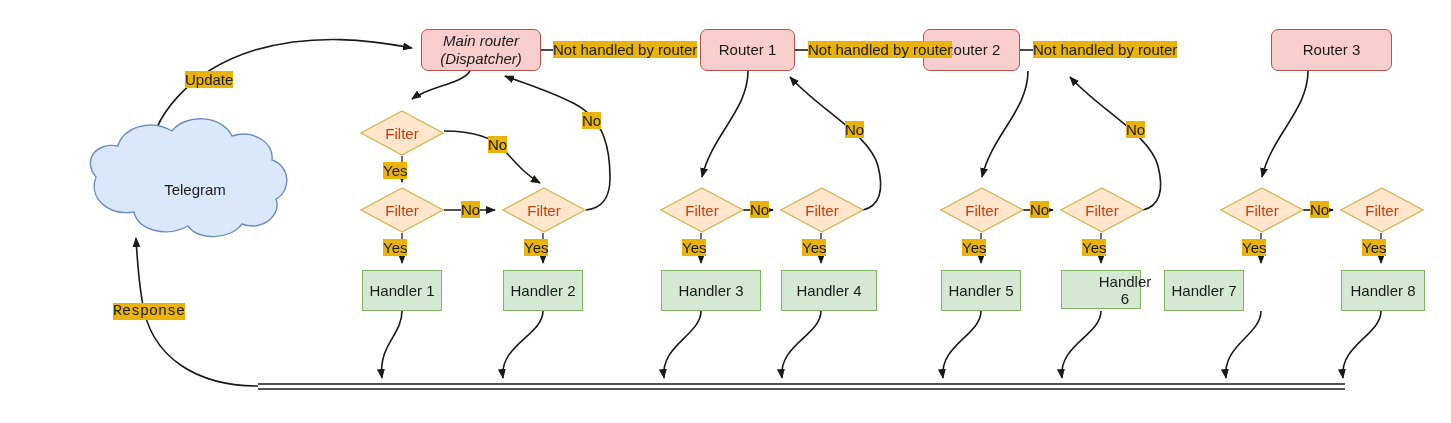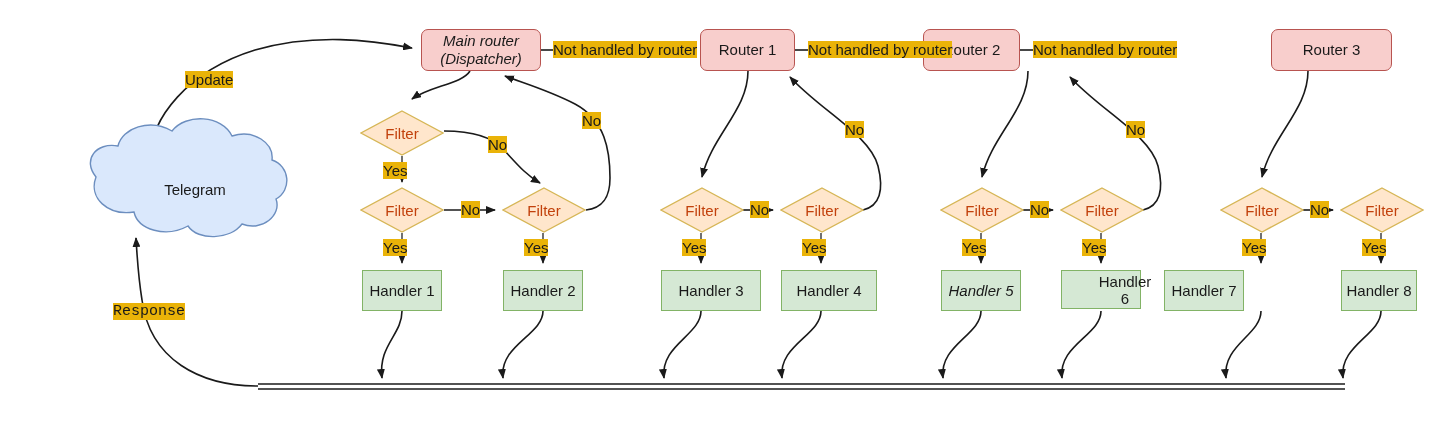--- a/index.html
+++ b/index.html
@@ -202,30 +202,30 @@
   </div>
   <div class="node handler" style="left:503px;top:270px;width:80px;height:41px;">
     <span>Handler 2</span>
   </div>
   <div class="node handler" style="left:661px;top:270px;width:100px;height:41px;">
     <span>Handler 3</span>
   </div>
   <div class="node handler" style="left:781px;top:270px;width:96px;height:41px;">
     <span>Handler 4</span>
   </div>
-  <div class="node handler" style="left:941px;top:270px;width:80px;height:41px;font-style:italic;">
+  <div class="node handler" style="left:941px;top:270px;width:80px;height:41px;">
     <span>Handler 5</span>
   </div>
   <div class="node handler" style="left:1061px;top:270px;width:80px;height:39px;padding-left:48px;">
     <span>Handler 6</span>
   </div>
   <div class="node handler" style="left:1164px;top:270px;width:80px;height:41px;">
     <span>Handler 7</span>
   </div>
-  <div class="node handler" style="left:1341px;top:270px;width:76px;height:41px;">
+  <div class="node handler" style="left:1341px;top:270px;width:84px;height:41px;">
     <span>Handler 8</span>
   </div>
 
   <div class="edge-label" style="left:185px;top:71px;">Update</div>
   <div class="edge-label" style="left:113px;top:303px;font-family:Liberation Mono, monospace;">Response</div>
 
   <div class="edge-label" style="left:553px;top:41px;">Not handled by router</div>
   <div class="edge-label" style="left:808px;top:41px;">Not handled by router</div>
   <div class="edge-label" style="left:1033px;top:41px;">Not handled by router</div>
 

